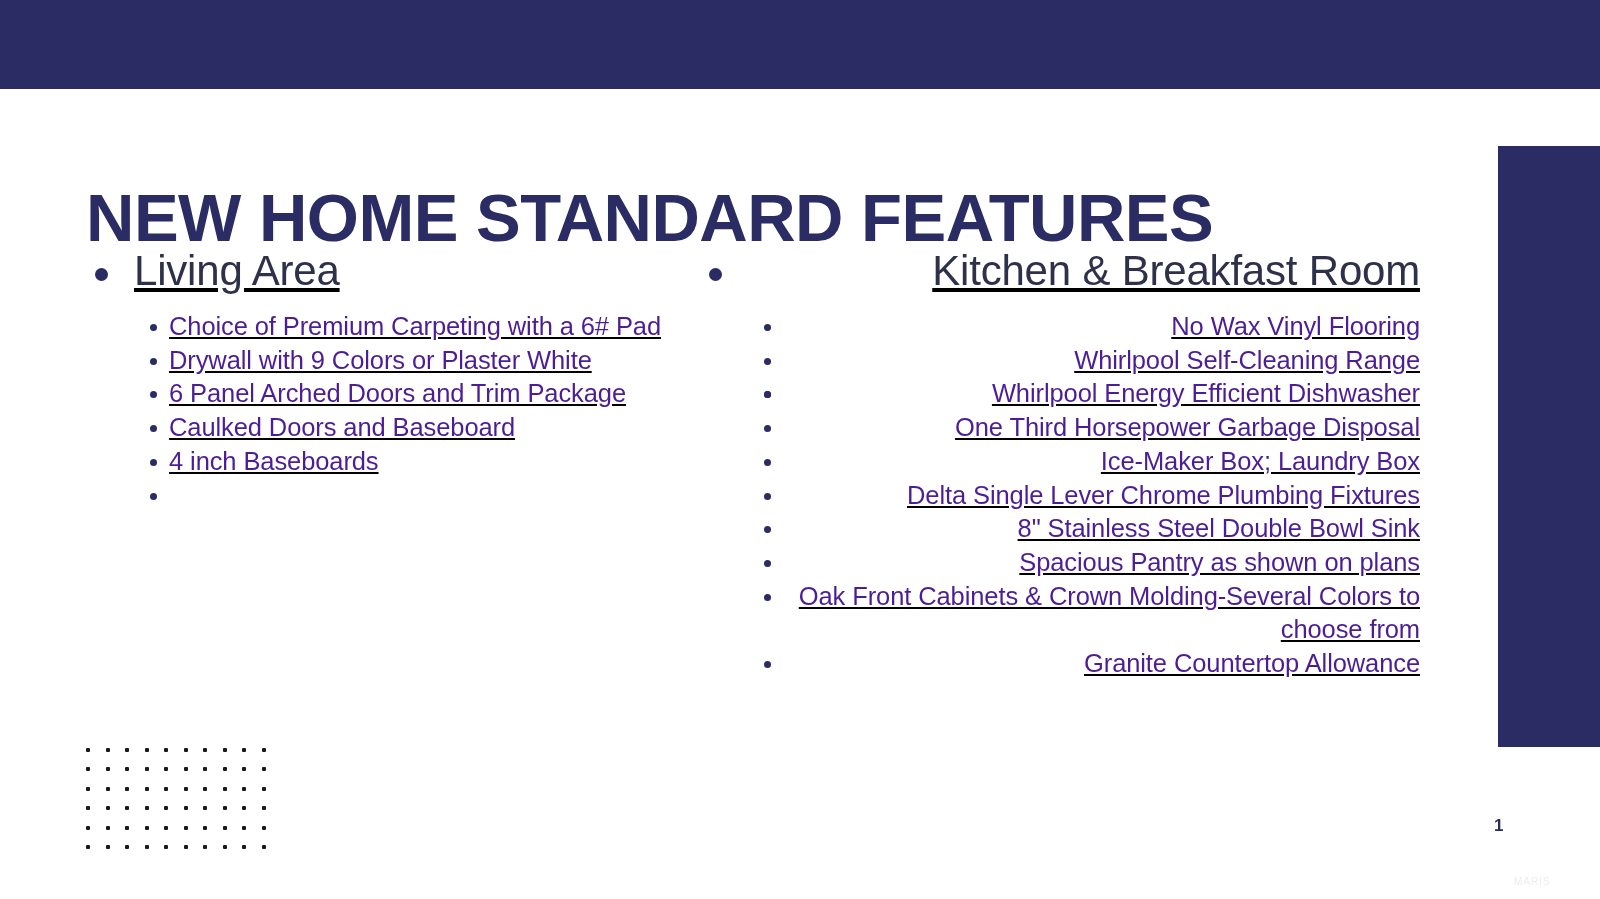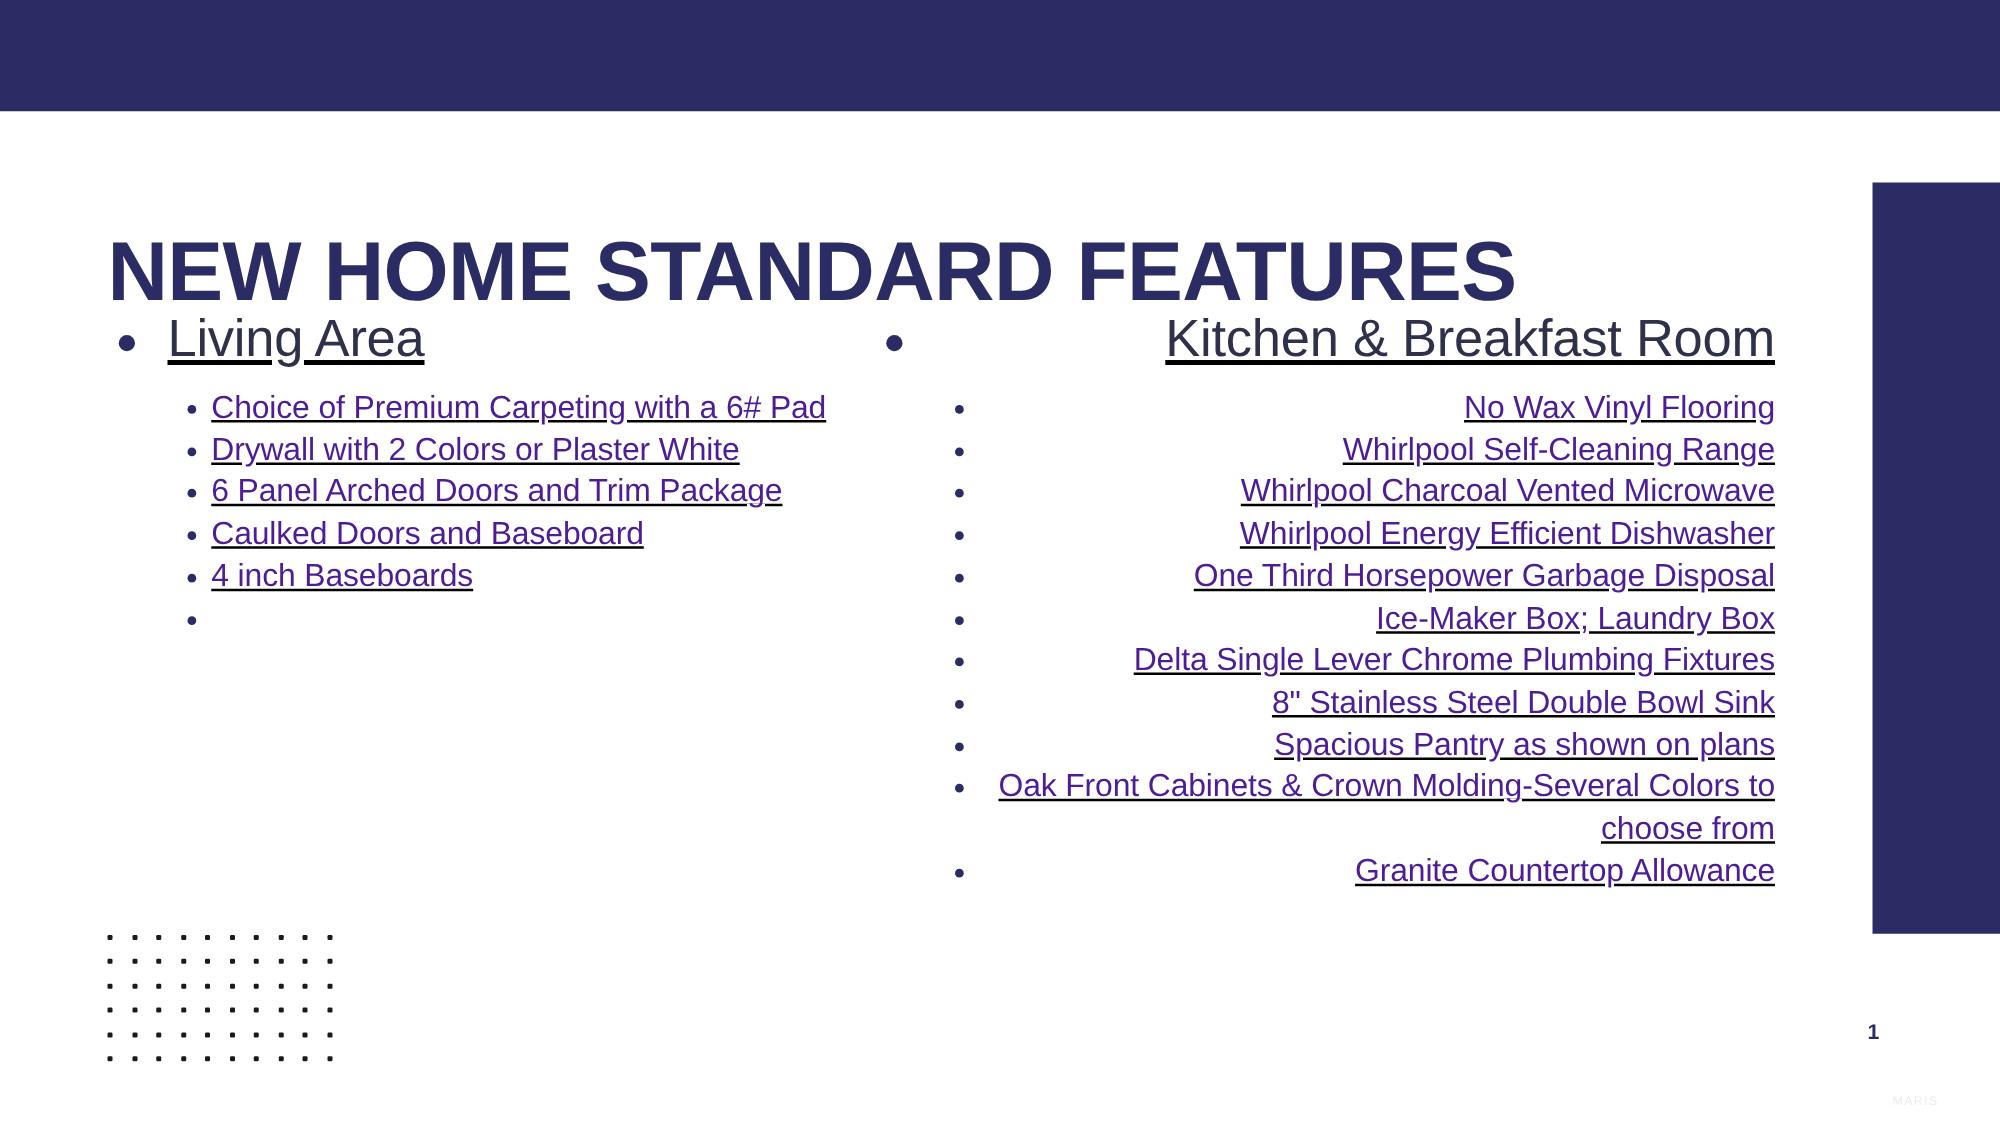--- a/index.html
+++ b/index.html
@@ -160,21 +160,21 @@
       <span class="dot"></span>
       <span>Living Area</span>
     </div>
     <ul class="sub-list">
       <li class="sub-item">
         <span class="dot"></span>
         <span>Choice of Premium Carpeting with a 6# Pad</span>
       </li>
       <li class="sub-item">
         <span class="dot"></span>
-        <span>Drywall with 2 Colors or Plaster White</span>
+        <span>Drywall with 9 Colors or Plaster White</span>
       </li>
       <li class="sub-item">
         <span class="dot"></span>
         <span>6 Panel Arched Doors and Trim Package</span>
       </li>
       <li class="sub-item">
         <span class="dot"></span>
         <span>Caulked Doors and Baseboard</span>
       </li>
       <li class="sub-item">
@@ -196,21 +196,20 @@
       <li class="sub-item">
         <span class="dot"></span>
         <span>No Wax Vinyl Flooring</span>
       </li>
       <li class="sub-item">
         <span class="dot"></span>
         <span>Whirlpool Self-Cleaning Range</span>
       </li>
       <li class="sub-item">
         <span class="dot"></span>
-        <span>Whirlpool Charcoal Vented Microwave</span>
       </li>
       <li class="sub-item">
         <span class="dot"></span>
         <span>Whirlpool Energy Efficient Dishwasher</span>
       </li>
       <li class="sub-item">
         <span class="dot"></span>
         <span>One Third Horsepower Garbage Disposal</span>
       </li>
       <li class="sub-item">

